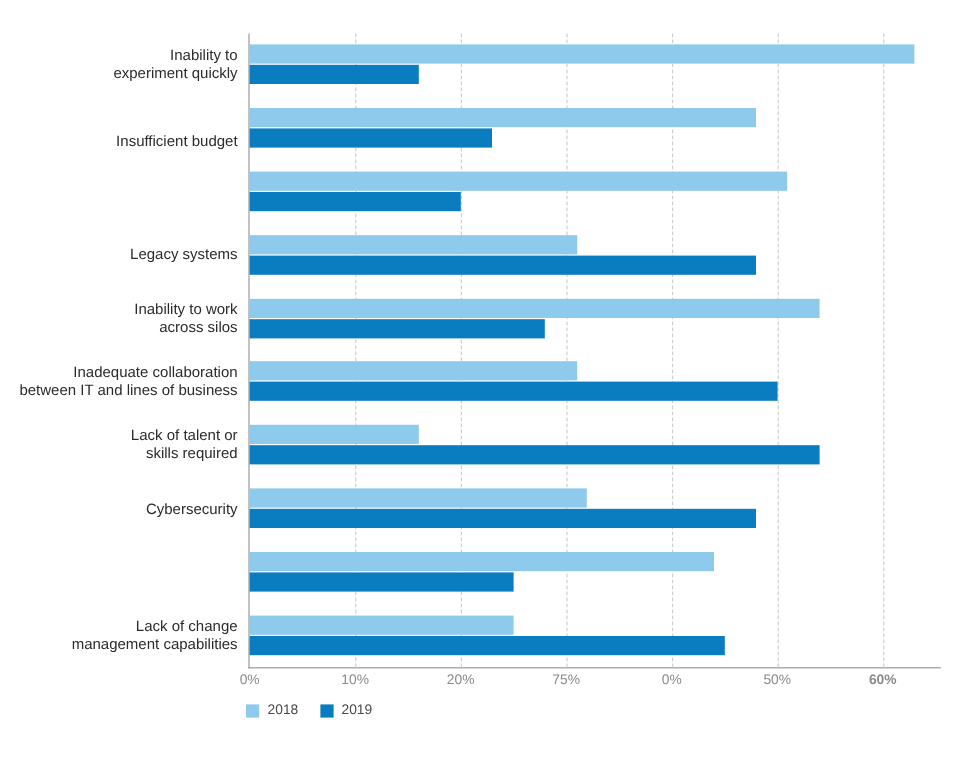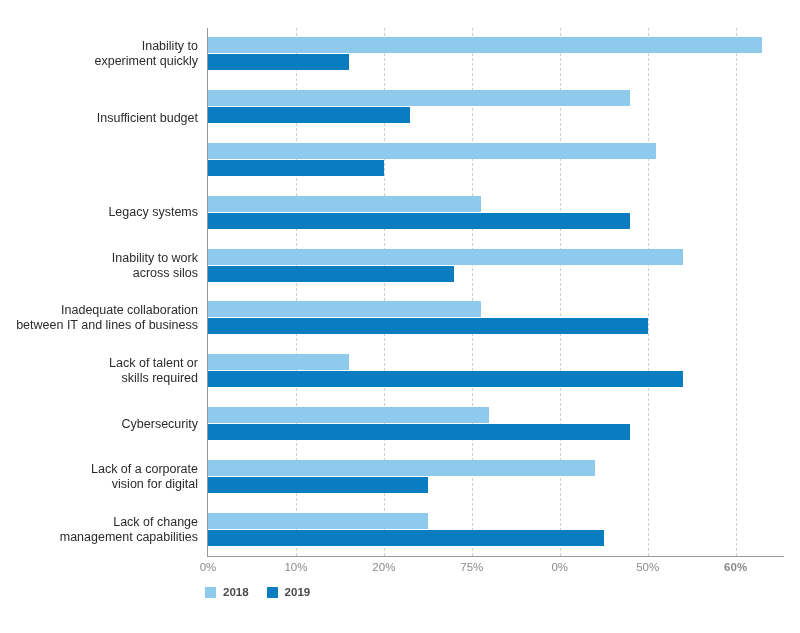--- a/index.html
+++ b/index.html
@@ -111,21 +111,20 @@
   }
 
   
   #legend {
     position: absolute;
     left: 205px;
     top: 586px;
     display: flex;
     align-items: flex-end;
     gap: 18px;
-    font-weight: bold;
   }
   .legend-item {
     display: flex;
     align-items: center;
     gap: 7px;
   }
   .legend-swatch {
     width: 11px;
     height: 11px;
     display: inline-block;
@@ -145,22 +144,20 @@
 experiment quickly</div>
       <div class="cat-label" style="top: 83px; text-align: right;">Insufficient budget</div>
       <div class="cat-label" style="top: 177.3px;">Legacy systems</div>
       <div class="cat-label" style="top: 222.6px;">Inability to work
 across silos</div>
       <div class="cat-label" style="top: 328.2px;">Lack of talent or
 skills required</div>
       <div class="cat-label" style="top: 275.4px;">Inadequate collaboration
 between IT and lines of business</div>
       <div class="cat-label" style="top: 388.5px;">Cybersecurity</div>
-      <div class="cat-label" style="top: 433.8px;">Lack of a corporate
-vision for digital</div>
       <div class="cat-label" style="top: 486.6px;">Lack of change
 management capabilities</div>
     </div>
 
   <div id="y-axis-line"></div>
   <div id="x-axis-line"></div>
 
   <div id="plot-area">
       <div class="gridline" style="left: 87.9389px;"></div>
       <div class="gridline" style="left: 175.878px;"></div>

